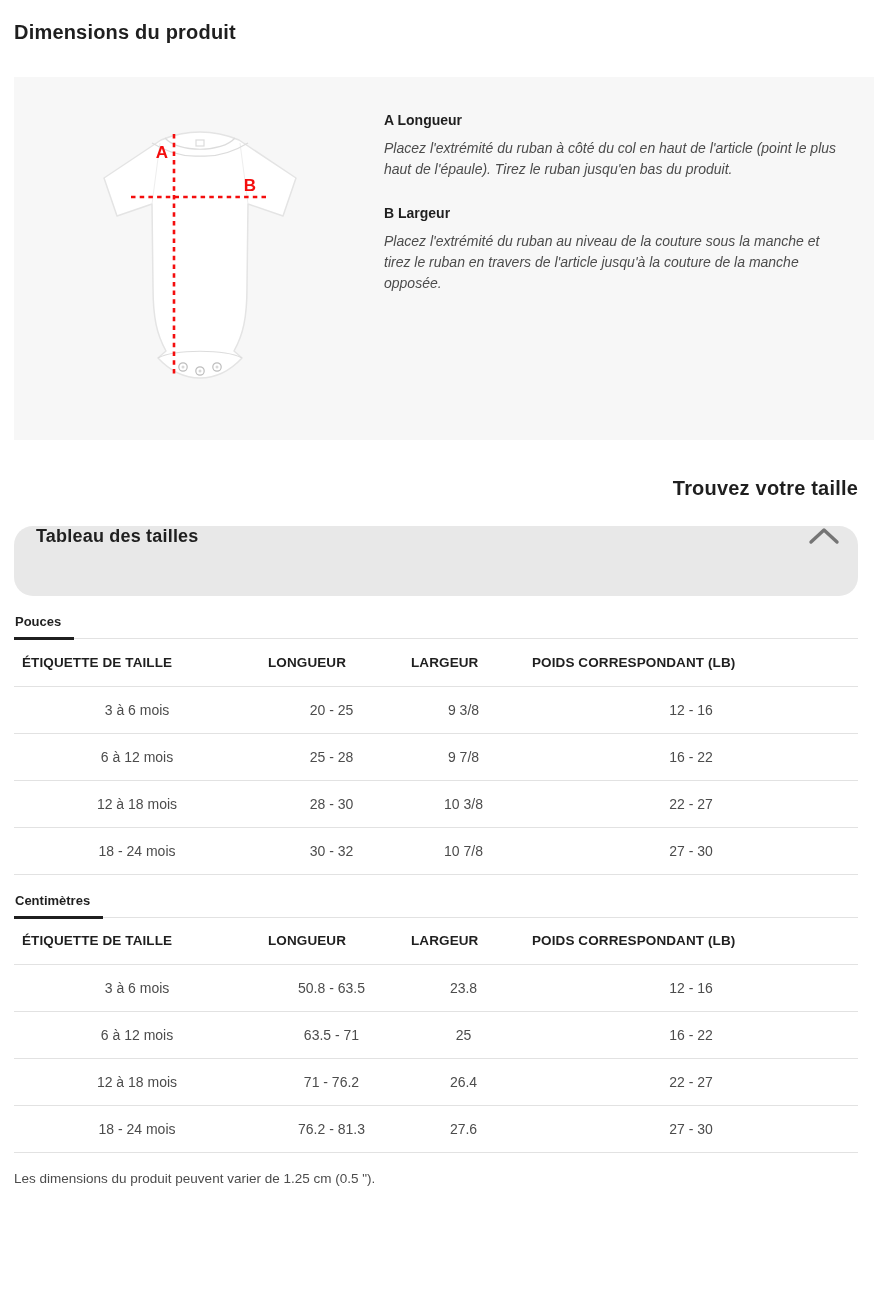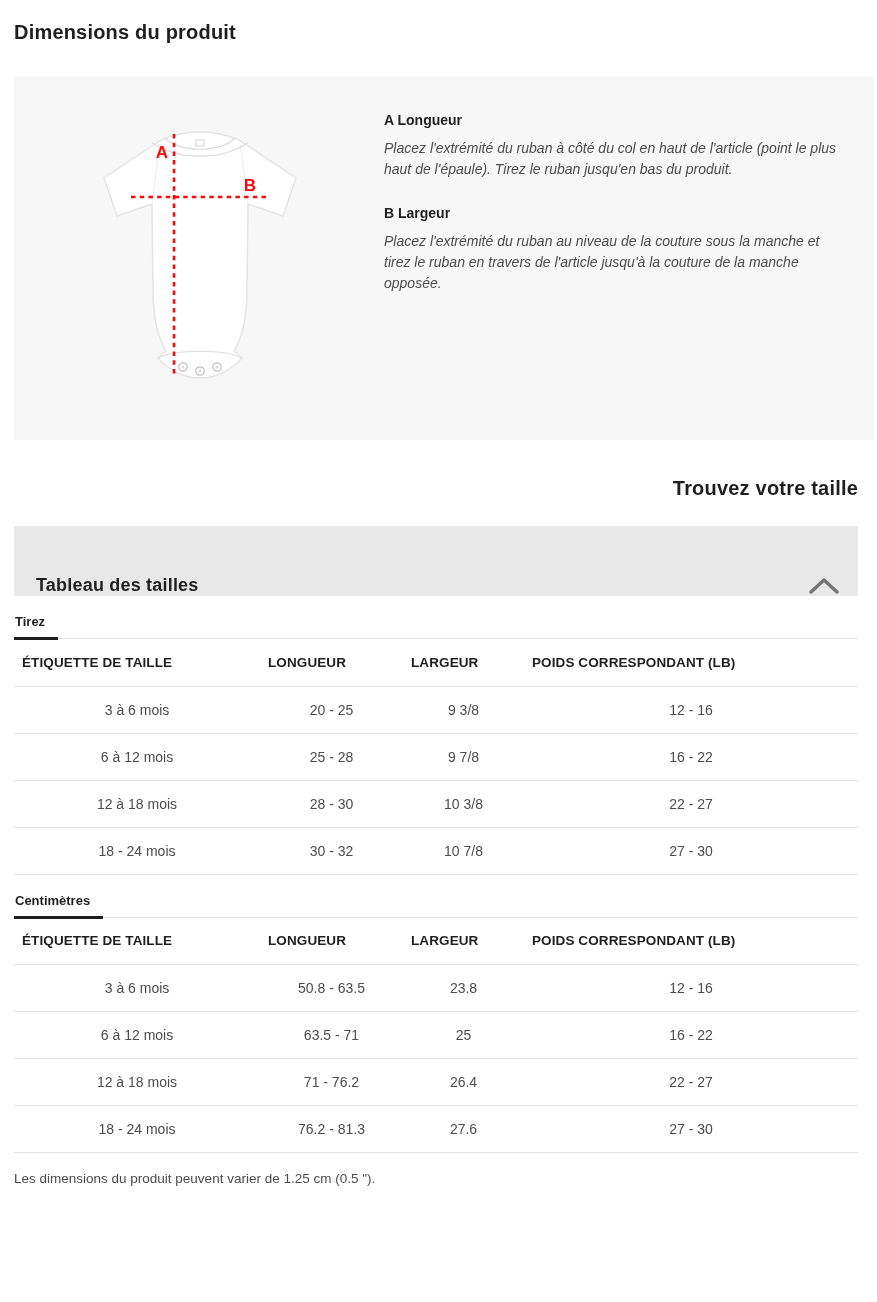--- a/index.html
+++ b/index.html
@@ -63,23 +63,24 @@
     color:var(--heading-text);
     letter-spacing:.2px;
     text-align:right;
   }
 
   
   .accordion-header{
     margin-top:26px;
     background:var(--accordion-bg);
     height:70px;
-    display:flex;align-items:flex-end;justify-content:space-between;
+    display:flex;align-items:flex-start;justify-content:space-between;
     padding:0 17px 0 22px;
     cursor:pointer;
+    border-radius:19px;
   }
   .accordion-header .acc-title{
     font-size:18px;font-weight:bold;
     color:var(--heading-text);
     letter-spacing:.2px;
   }
   .chevron-wrap{width:34px;height:20px;display:flex;align-items:center;justify-content:center;}
 
   
   .tab-row{margin-top:16px;border-bottom:1px solid var(--divider);}
@@ -180,21 +181,21 @@
     <span class="acc-title">Tableau des tailles</span>
     <span class="chevron-wrap">
       <svg width="34" height="20" viewBox="0 0 34 20">
           <polyline class="chevron-icon" points="4,16 17,4 30,16"></polyline>
         </svg>
     </span>
   </div>
 
   <div class="unit-section">
     <div class="tab-row">
-      <span class="unit-tab">Tirez</span>
+      <span class="unit-tab">Pouces</span>
     </div>
     <table class="size-table">
       <colgroup>
           <col class="c1">
           <col class="c2">
           <col class="c3">
           <col class="c4">
         </colgroup>
       <thead>
           <tr>

